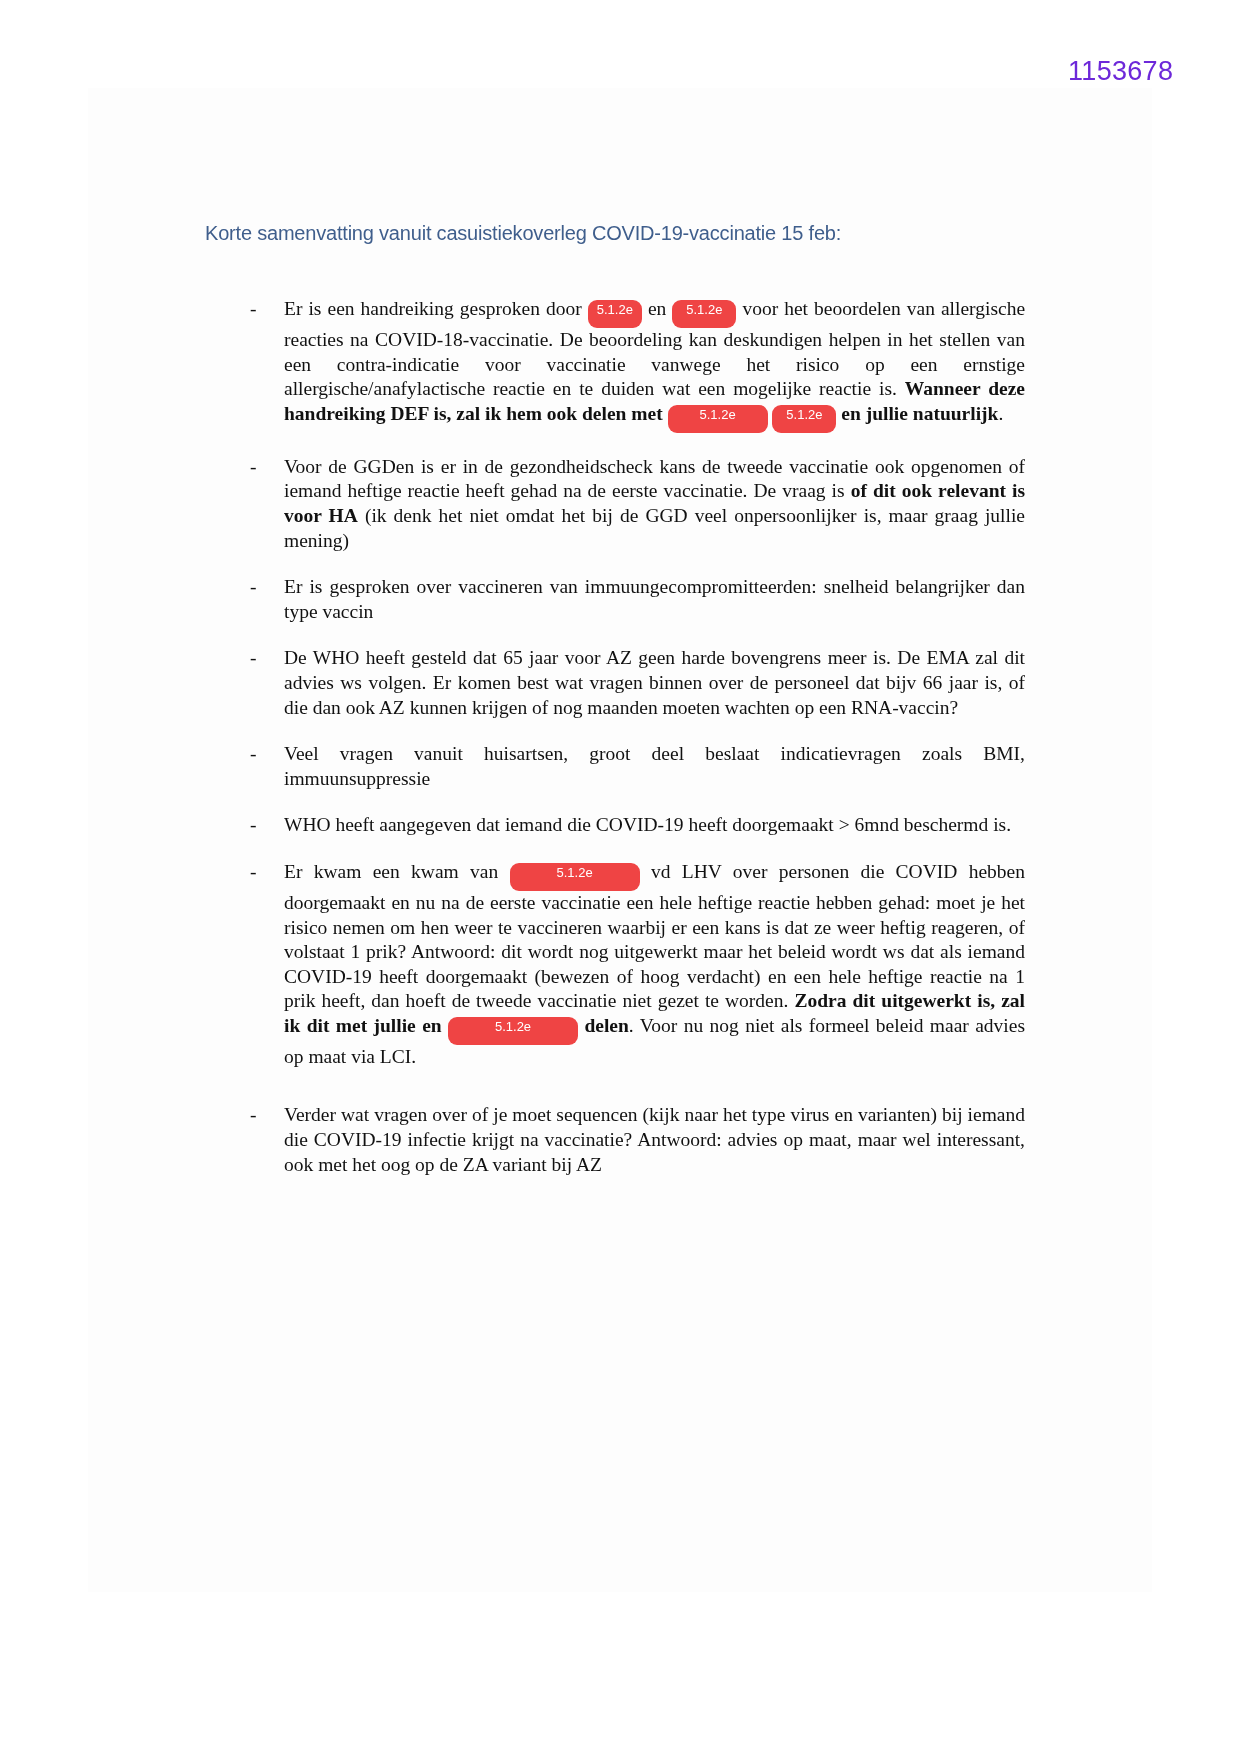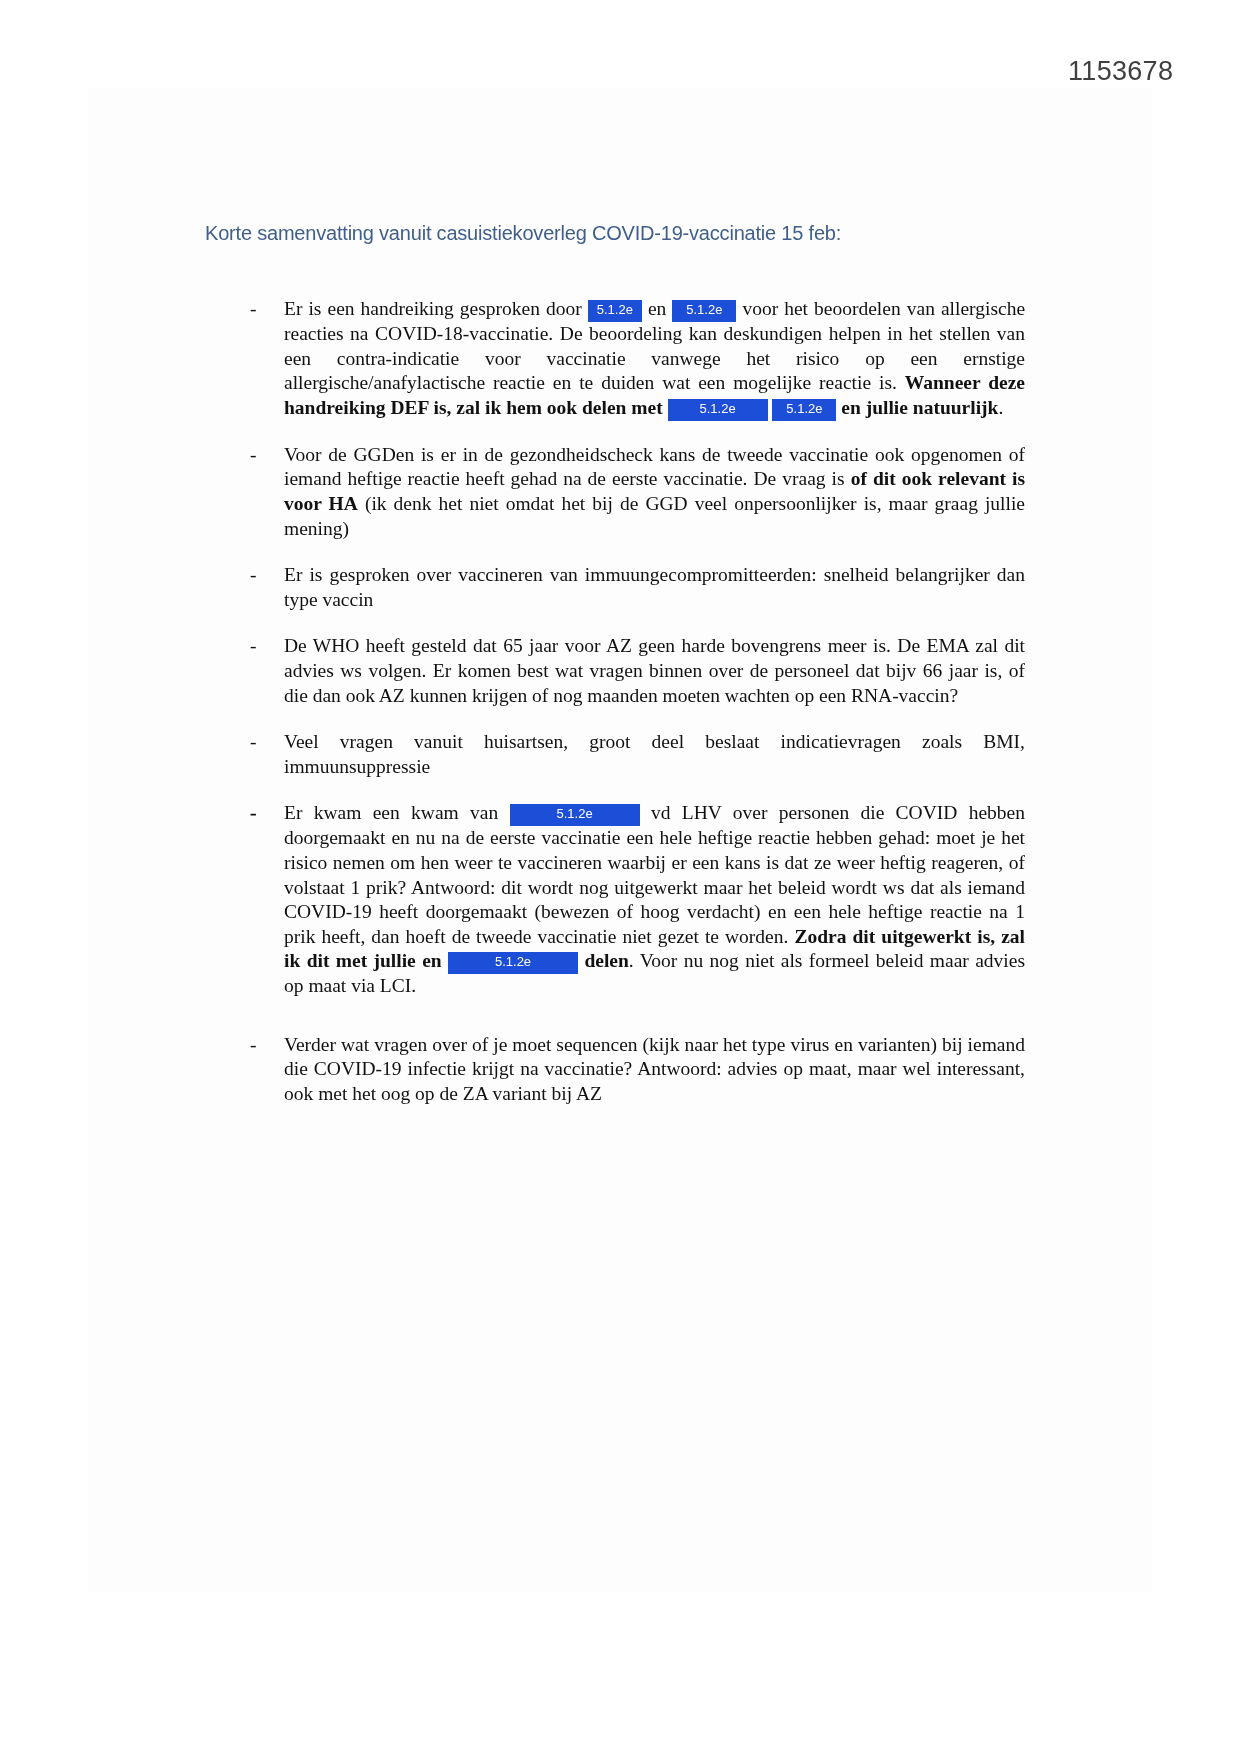--- a/index.html
+++ b/index.html
@@ -14,21 +14,21 @@
       overflow: hidden;
       font-family: "Liberation Serif", serif;
       color: #111111;
     }
     .doc-id {
       position: absolute;
       top: 56px;
       left: 1068px;
       font-family: "Liberation Sans", sans-serif;
       font-size: 27px;
-      color: #404040;
+      color: #6d28d9;
       letter-spacing: 0.3px;
     }
     .scan-page {
       position: absolute;
       left: 88px;
       top: 88px;
       width: 1064px;
       height: 1504px;
       background: #fdfdfd;
     }
@@ -58,29 +58,30 @@
       text-align: justify;
       margin: 0;
     }
     .item .dash {
       position: absolute;
       left: 0;
       top: 0;
     }
     .redact {
       display: inline-block;
-      background: #1d4ed8;
+      background: #ef4444;
       color: #ffffff;
       font-family: "Liberation Sans", sans-serif;
       font-size: 13px;
       font-weight: normal;
       text-align: center;
       line-height: 20px;
-      height: 22px;
+      height: 28px;
       vertical-align: 1px;
+      border-radius: 9px;
     }
     .r-sm { width: 54px; }
     .r-md { width: 64px; }
     .r-lg { width: 100px; }
     .r-xl { width: 130px; }
     b { font-weight: bold; }
   </style>
 </head>
 <body>
 
@@ -122,20 +123,21 @@
     <span>De WHO heeft gesteld dat 65 jaar voor AZ geen harde bovengrens meer is. De EMA zal dit advies ws volgen.  Er komen best wat vragen binnen over de personeel dat bijv 66 jaar is, of die dan ook AZ kunnen krijgen of nog maanden moeten wachten op een RNA-vaccin?</span>
   </li>
 
   <li class="item" style="margin-bottom:22px;">
     <span class="dash">-</span>
     <span>Veel vragen vanuit huisartsen, groot deel beslaat indicatievragen zoals BMI, immuunsuppressie</span>
   </li>
 
   <li class="item" style="margin-bottom:22px;">
     <span class="dash">-</span>
+    <span>WHO heeft aangegeven dat iemand die COVID-19 heeft doorgemaakt &gt; 6mnd beschermd is.</span>
   </li>
 
   <li class="item" style="margin-bottom:34px;">
     <span class="dash">-</span>
     <span>Er kwam een kwam van</span>
     <span class="redact r-xl">5.1.2e</span>
     <span>vd LHV over personen die COVID hebben doorgemaakt en nu na de eerste vaccinatie een hele heftige reactie hebben gehad: moet je het risico nemen om hen weer te vaccineren waarbij er een kans is dat ze weer heftig reageren, of volstaat 1 prik? Antwoord: dit wordt nog uitgewerkt maar het beleid wordt ws dat als iemand COVID-19 heeft doorgemaakt (bewezen of hoog verdacht) en een hele heftige reactie na 1 prik heeft, dan hoeft de tweede vaccinatie niet gezet te worden.</span>
     <b>Zodra dit uitgewerkt is, zal ik dit met jullie en</b>
     <span class="redact r-xl">5.1.2e</span>
     <b>delen</b><span>. Voor nu nog niet als formeel beleid maar advies op maat via LCI.</span>

